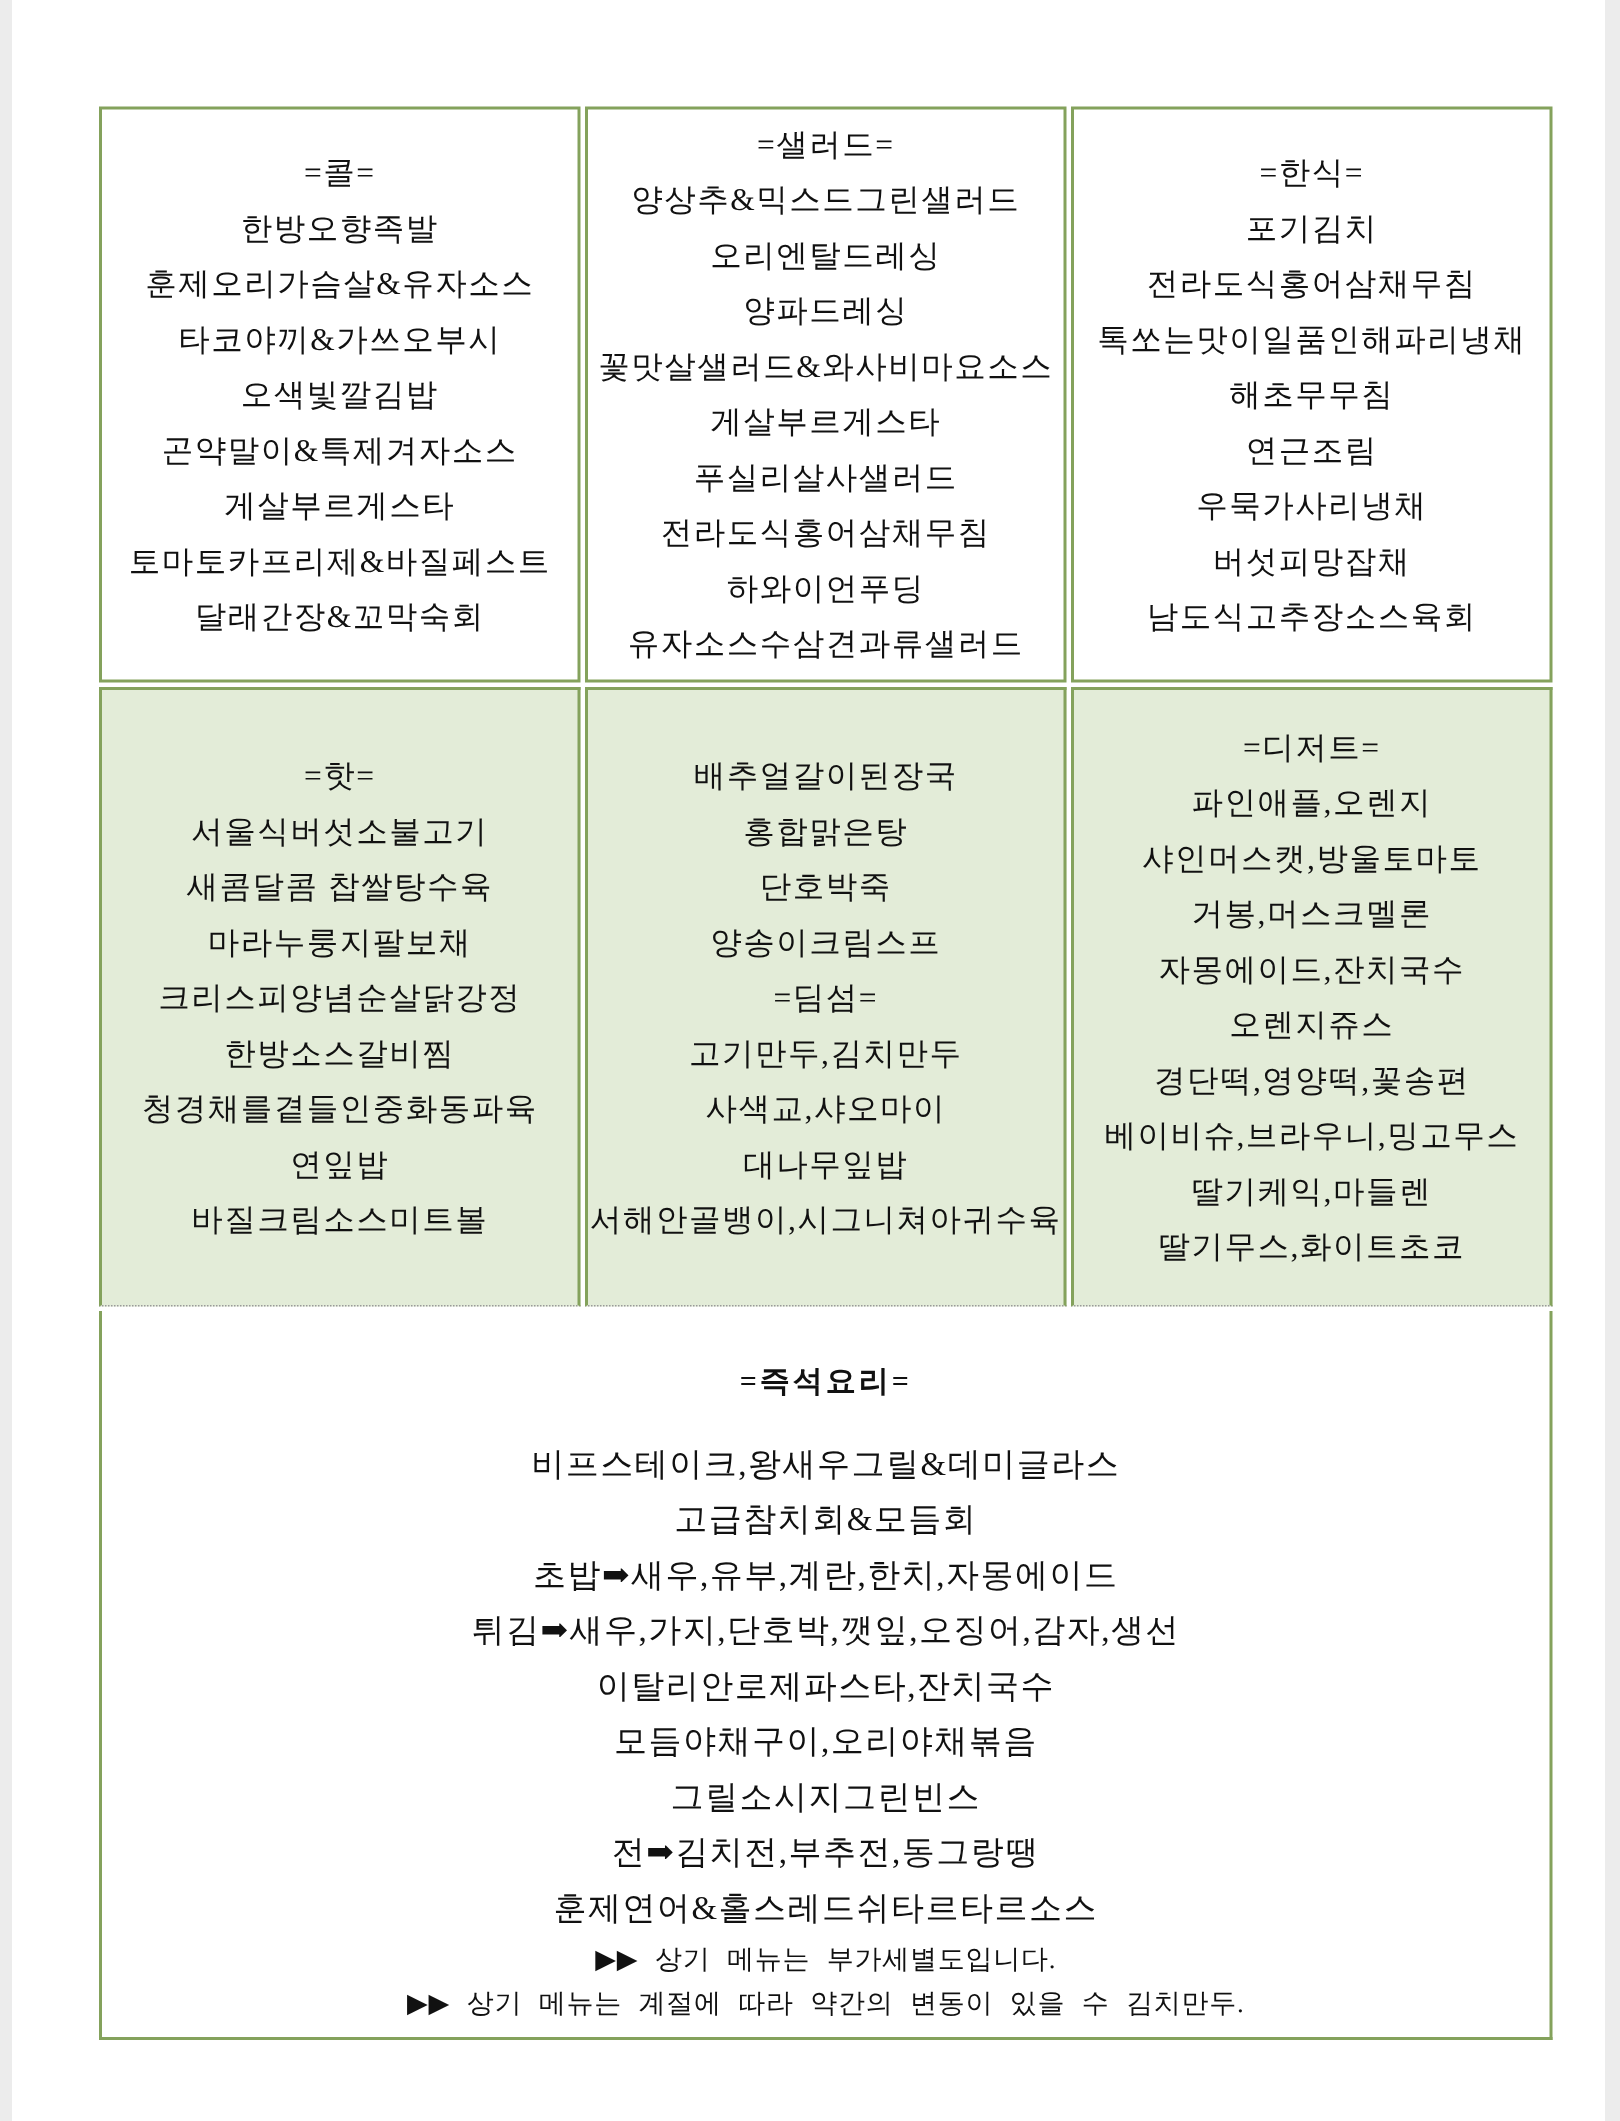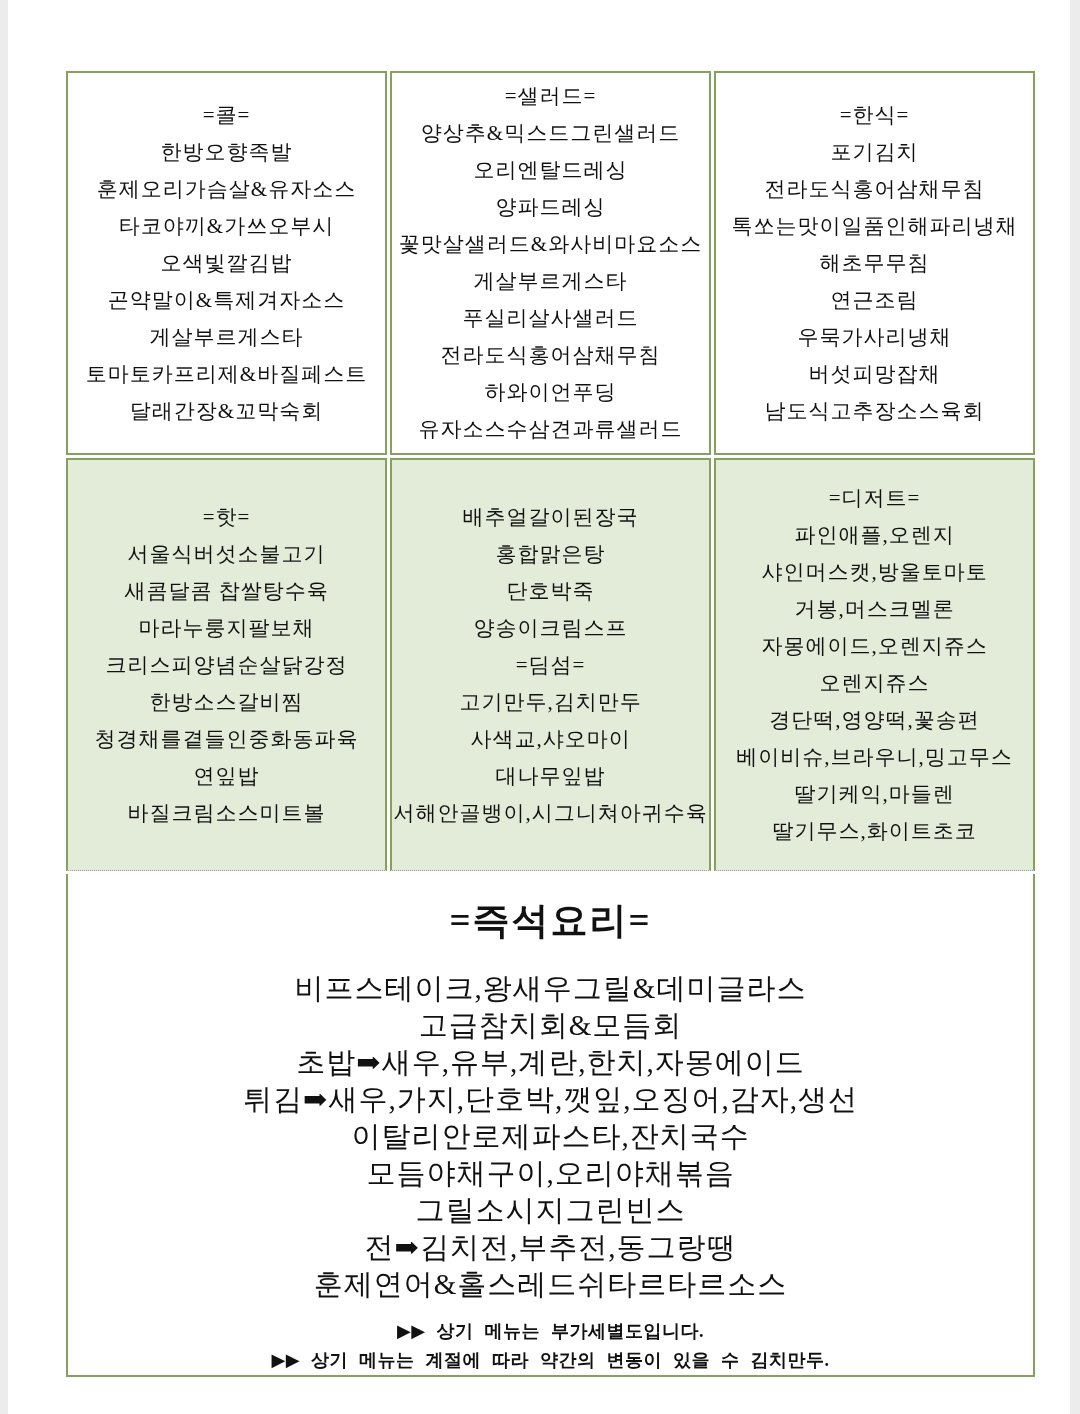--- a/index.html
+++ b/index.html
@@ -30,25 +30,25 @@
   .cell.wide{
     grid-column:1 / span 3;
     border-top:none;
     justify-content:flex-start;
     padding-top:24px;
   }
   .line,.hdr{
     font-size:21px;line-height:37px;letter-spacing:1px;white-space:nowrap;
   }
   .big-title{
-    font-size:37px;font-weight:bold;line-height:46px;letter-spacing:2px;
-    margin-bottom:26px;
+    font-size:20px;font-weight:bold;line-height:46px;letter-spacing:2px;
+    margin-bottom:13px;
   }
-  .live-list .line{font-size:29px;line-height:37px;}
-  .notes{margin-top:14px;font-weight:bold;}
+  .live-list .line{font-size:22px;line-height:37px;}
+  .notes{margin-top:2px;}
   .note-line{
     font-size:18px;line-height:29px;letter-spacing:0.5px;word-spacing:6px;white-space:nowrap;
   }
 </style>
 </head>
 <body>
 
 <div class="edge left"></div>
 <div class="edge right"></div>
 
@@ -124,21 +124,21 @@
         <div class="line">서해안골뱅이,시그니쳐아귀수육</div>
       </div>
   </section>
 
   <section class="cell green">
     <div class="hdr">=디저트=</div>
     <div>
         <div class="line">파인애플,오렌지</div>
         <div class="line">샤인머스캣,방울토마토</div>
         <div class="line">거봉,머스크멜론</div>
-        <div class="line">자몽에이드,오렌지쥬스</div>
+        <div class="line">자몽에이드,잔치국수</div>
         <div class="line">오렌지쥬스</div>
         <div class="line">경단떡,영양떡,꽃송편</div>
         <div class="line">베이비슈,브라우니,밍고무스</div>
         <div class="line">딸기케익,마들렌</div>
         <div class="line">딸기무스,화이트초코</div>
       </div>
   </section>
 
   <section class="cell wide">
     <div class="big-title">=즉석요리=</div>

